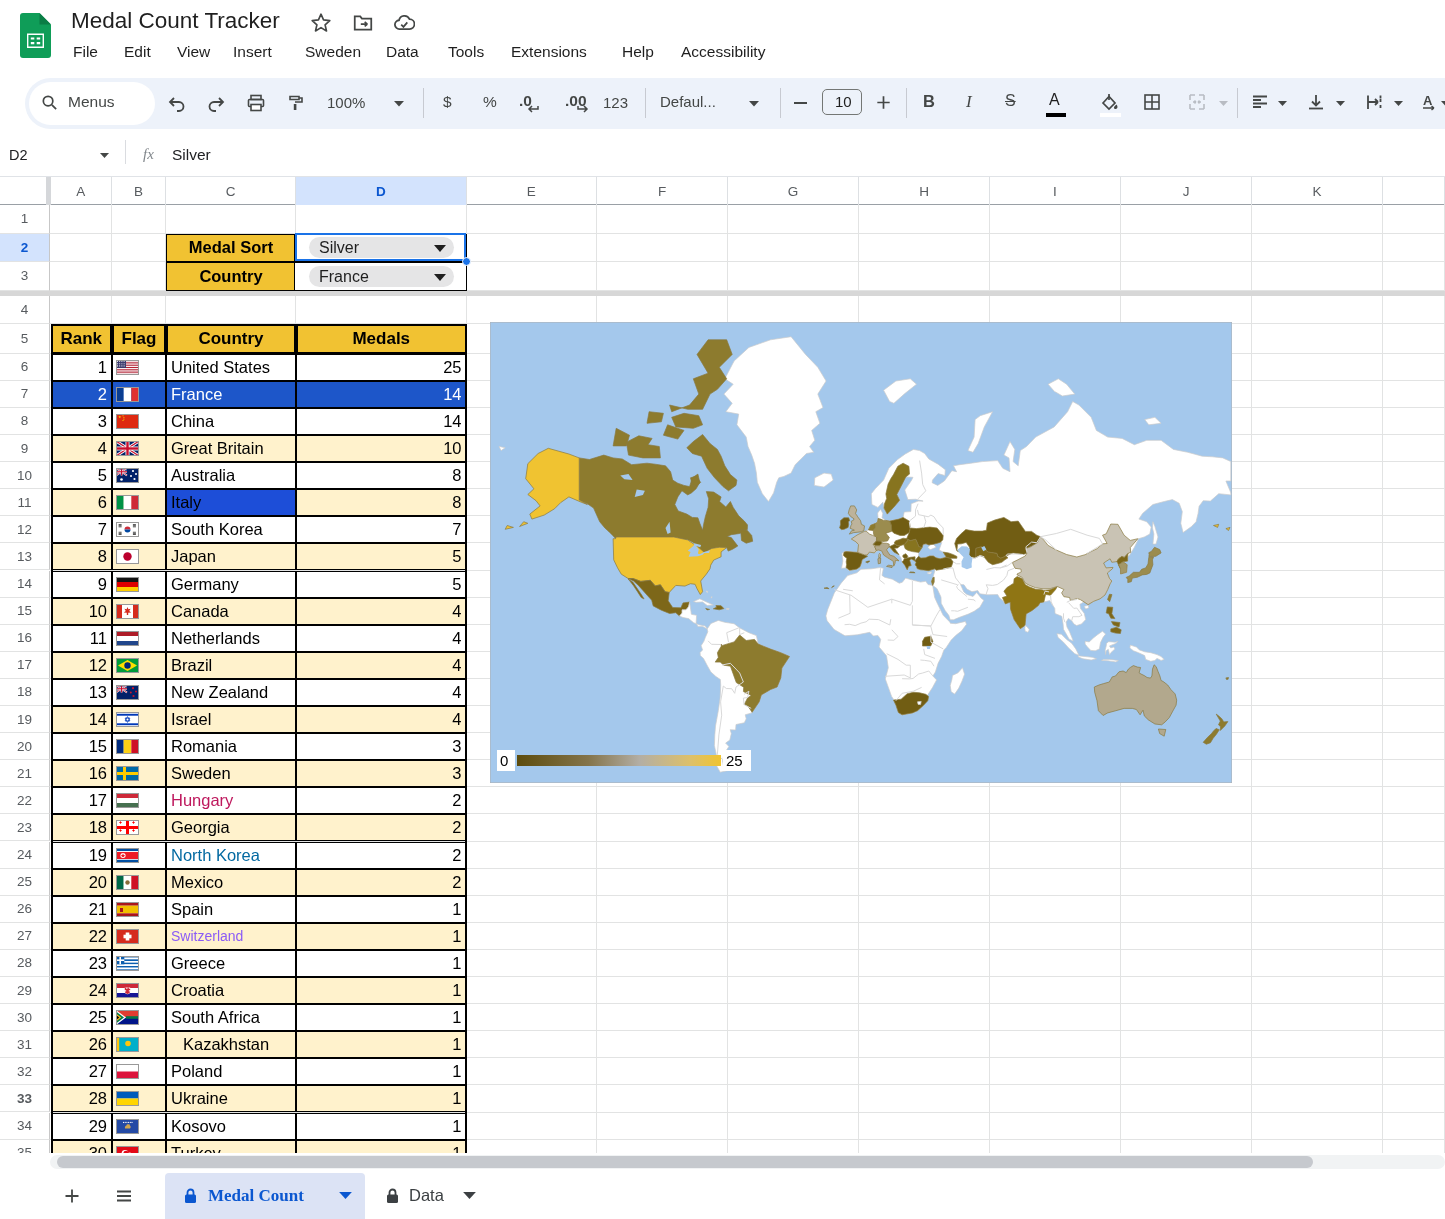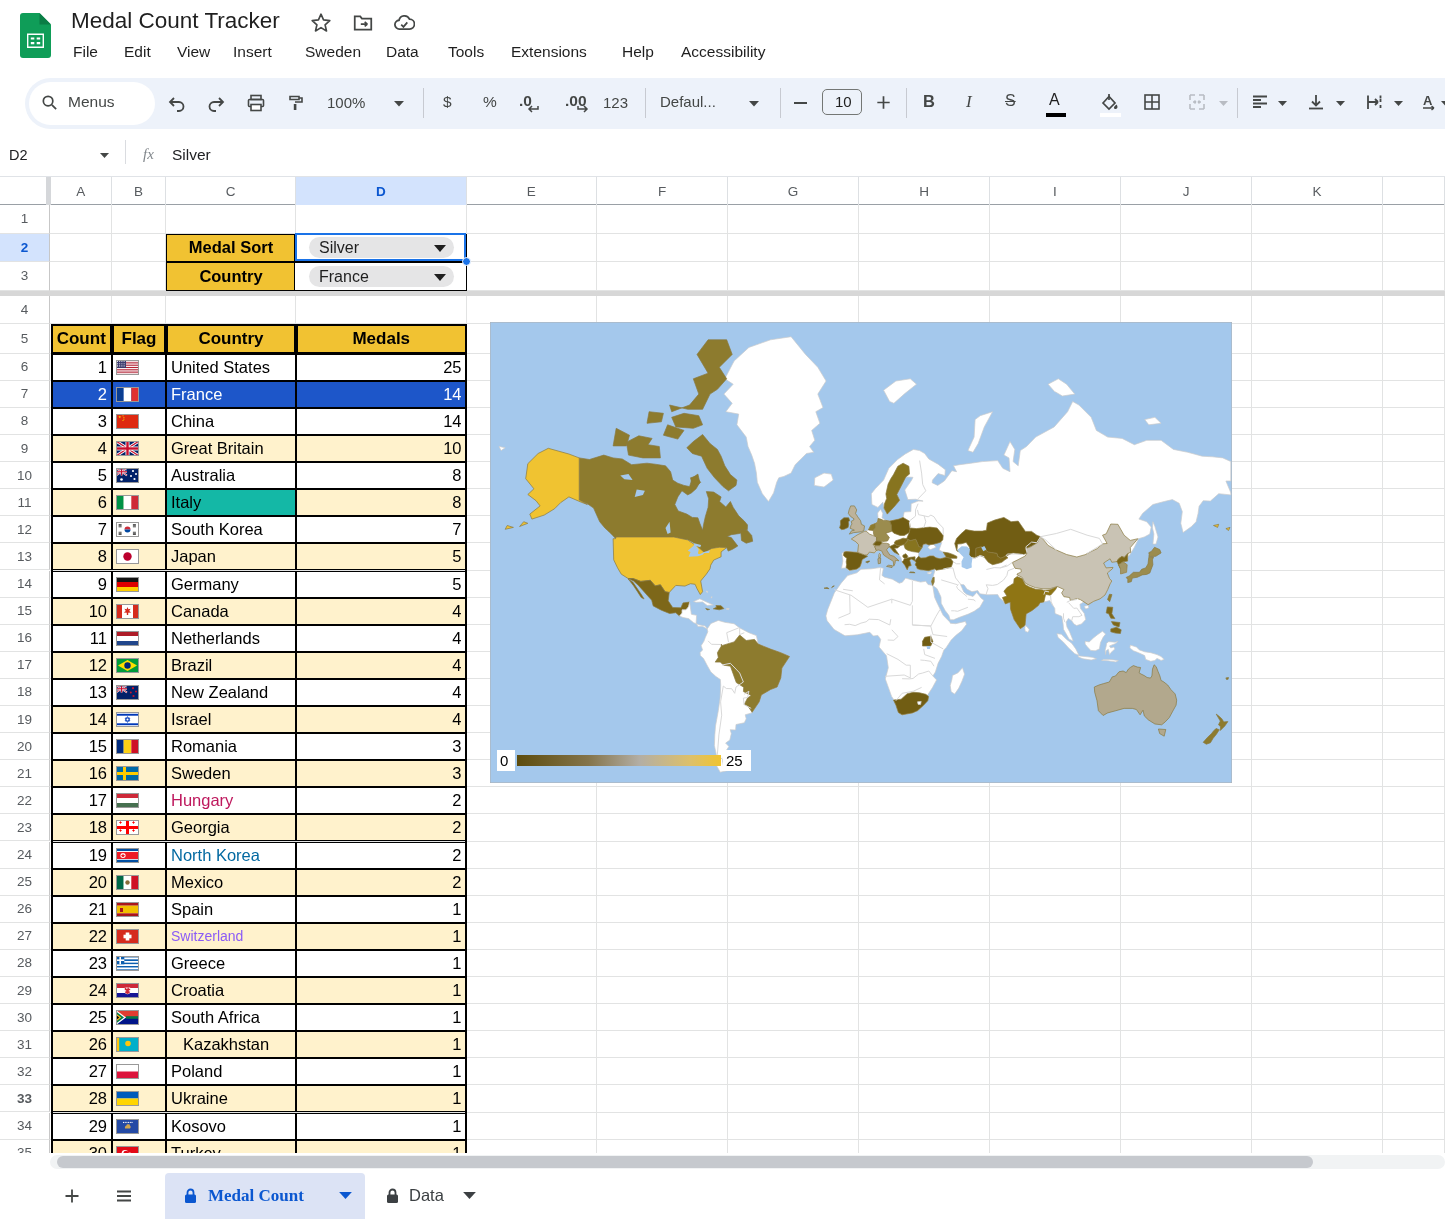--- a/index.html
+++ b/index.html
@@ -250,21 +250,21 @@
       <path d="M0 0 H12 L6 7 Z" fill="#1f1f1f"></path>
     </svg>
     <div style="position:absolute;left:166px;top:85.19999999999999px;width:130px;height:28.600000000000023px;background:#f1c232;border:1.5px solid #000;display:flex;align-items:center;justify-content:center;font-size:16.5px;font-weight:700;color:#000">Country</div>
     <div style="position:absolute;left:294px;top:85.19999999999999px;width:172.5px;height:28.600000000000023px;background:#fff;border:1.5px solid #000"></div>
     <div style="position:absolute;left:309px;top:89.0px;width:145px;height:21px;background:#e5e5e6;border-radius:11px;display:flex;align-items:center;padding-left:10px;font-size:16px;color:#1f1f1f">France</div>
     <svg style="position:absolute;left:434px;top:96.5px" width="12" height="7" viewBox="0 0 12 7">
       <path d="M0 0 H12 L6 7 Z" fill="#1f1f1f"></path>
     </svg>
     <div style="position:absolute;left:295px;top:55.599999999999994px;width:170.5px;height:28.599999999999994px;border:2px solid #1a73e8"></div>
     <div style="position:absolute;left:461.5px;top:80.19999999999999px;width:9px;height:9px;background:#1a73e8;border:1px solid #fff;border-radius:50%"></div>
-    <div style="position:absolute;left:50.5px;top:146.60000000000002px;width:61.5px;height:30.099999999999966px;background:#f1c232;border:2px solid #000;margin:0;display:flex;align-items:center;justify-content:center;font-size:17px;font-weight:700;color:#000;box-sizing:border-box">Count</div>
+    <div style="position:absolute;left:50.5px;top:146.60000000000002px;width:61.5px;height:30.099999999999966px;background:#f1c232;border:2px solid #000;margin:0;display:flex;align-items:center;justify-content:center;font-size:17px;font-weight:700;color:#000;box-sizing:border-box">Rank</div>
     <div style="position:absolute;left:112px;top:146.60000000000002px;width:54px;height:30.099999999999966px;background:#f1c232;border:2px solid #000;margin:0;display:flex;align-items:center;justify-content:center;font-size:17px;font-weight:700;color:#000;box-sizing:border-box">Flag</div>
     <div style="position:absolute;left:166px;top:146.60000000000002px;width:130px;height:30.099999999999966px;background:#f1c232;border:2px solid #000;margin:0;display:flex;align-items:center;justify-content:center;font-size:17px;font-weight:700;color:#000;box-sizing:border-box">Country</div>
     <div style="position:absolute;left:296px;top:146.60000000000002px;width:170.5px;height:30.099999999999966px;background:#f1c232;border:2px solid #000;margin:0;display:flex;align-items:center;justify-content:center;font-size:17px;font-weight:700;color:#000;box-sizing:border-box">Medals</div>
     <div style="position:absolute;left:50.5px;top:176.7px;width:61.5px;height:27.100000000000023px;background:#fff;border:1px solid #000;box-sizing:border-box;display:flex;align-items:center;justify-content:flex-end;padding-right:4px;font-size:16.5px;color:#000">1</div>
     <div style="position:absolute;left:112px;top:176.7px;width:54px;height:27.100000000000023px;background:#fff;border:1px solid #000;box-sizing:border-box;display:flex;align-items:center;padding-left:3px">
       <svg width="23" height="15" viewBox="0 0 23 15" style="display:block">
         <rect x="0" y="0" width="23" height="15" fill="#fff"></rect>
         <rect x="0" y="0.0" width="23" height="1.1538461538461537" fill="#B22234"></rect>
         <rect x="0" y="2.3076923076923075" width="23" height="1.1538461538461537" fill="#B22234"></rect>
         <rect x="0" y="4.615384615384615" width="23" height="1.1538461538461537" fill="#B22234"></rect>
@@ -353,21 +353,21 @@
     <div style="position:absolute;left:296px;top:285.1px;width:170.5px;height:27.099999999999966px;background:#fff;border:1px solid #000;box-sizing:border-box;display:flex;align-items:center;justify-content:flex-end;padding-right:4px;font-size:16.5px;color:#000">8</div>
     <div style="position:absolute;left:50.5px;top:312.2px;width:61.5px;height:27.099999999999966px;background:#fff2cc;border:1px solid #000;box-sizing:border-box;display:flex;align-items:center;justify-content:flex-end;padding-right:4px;font-size:16.5px;color:#000">6</div>
     <div style="position:absolute;left:112px;top:312.2px;width:54px;height:27.099999999999966px;background:#fff2cc;border:1px solid #000;box-sizing:border-box;display:flex;align-items:center;padding-left:3px">
       <svg width="23" height="15" viewBox="0 0 23 15" style="display:block">
         <rect x="0" y="0" width="7.67" height="15" fill="#009246"></rect>
         <rect x="7.67" y="0" width="7.66" height="15" fill="#fff"></rect>
         <rect x="15.33" y="0" width="7.67" height="15" fill="#ce2b37"></rect>
         <rect x="0.5" y="0.5" width="22" height="14" fill="none" stroke="#999" stroke-width="1"></rect>
       </svg>
     </div>
-    <div style="position:absolute;left:166px;top:312.2px;width:130px;height:27.099999999999966px;background:#14b8a6;border:1px solid #000;box-sizing:border-box;display:flex;align-items:center;padding-left:4px;font-size:16.5px;color:#000">Italy</div>
+    <div style="position:absolute;left:166px;top:312.2px;width:130px;height:27.099999999999966px;background:#1d4ed8;border:1px solid #000;box-sizing:border-box;display:flex;align-items:center;padding-left:4px;font-size:16.5px;color:#000">Italy</div>
     <div style="position:absolute;left:296px;top:312.2px;width:170.5px;height:27.099999999999966px;background:#fff2cc;border:1px solid #000;box-sizing:border-box;display:flex;align-items:center;justify-content:flex-end;padding-right:4px;font-size:16.5px;color:#000">8</div>
     <div style="position:absolute;left:50.5px;top:339.29999999999995px;width:61.5px;height:27.100000000000023px;background:#fff;border:1px solid #000;box-sizing:border-box;display:flex;align-items:center;justify-content:flex-end;padding-right:4px;font-size:16.5px;color:#000">7</div>
     <div style="position:absolute;left:112px;top:339.29999999999995px;width:54px;height:27.100000000000023px;background:#fff;border:1px solid #000;box-sizing:border-box;display:flex;align-items:center;padding-left:3px">
       <svg width="23" height="15" viewBox="0 0 23 15" style="display:block">
         <rect x="0" y="0" width="23" height="15" fill="#fff"></rect>
         <path d="M8.5,7.5 a3,3 0 0 1 6,0 Z" fill="#cd2e3a"></path>
         <path d="M14.5,7.5 a3,3 0 0 1 -6,0 Z" fill="#0047a0"></path>
         <rect x="2.6" y="2.3" width="3" height="0.75" fill="#1a1a1a"></rect>
         <rect x="2.6" y="3.4" width="3" height="0.75" fill="#1a1a1a"></rect>
         <rect x="2.6" y="4.5" width="3" height="0.75" fill="#1a1a1a"></rect>

